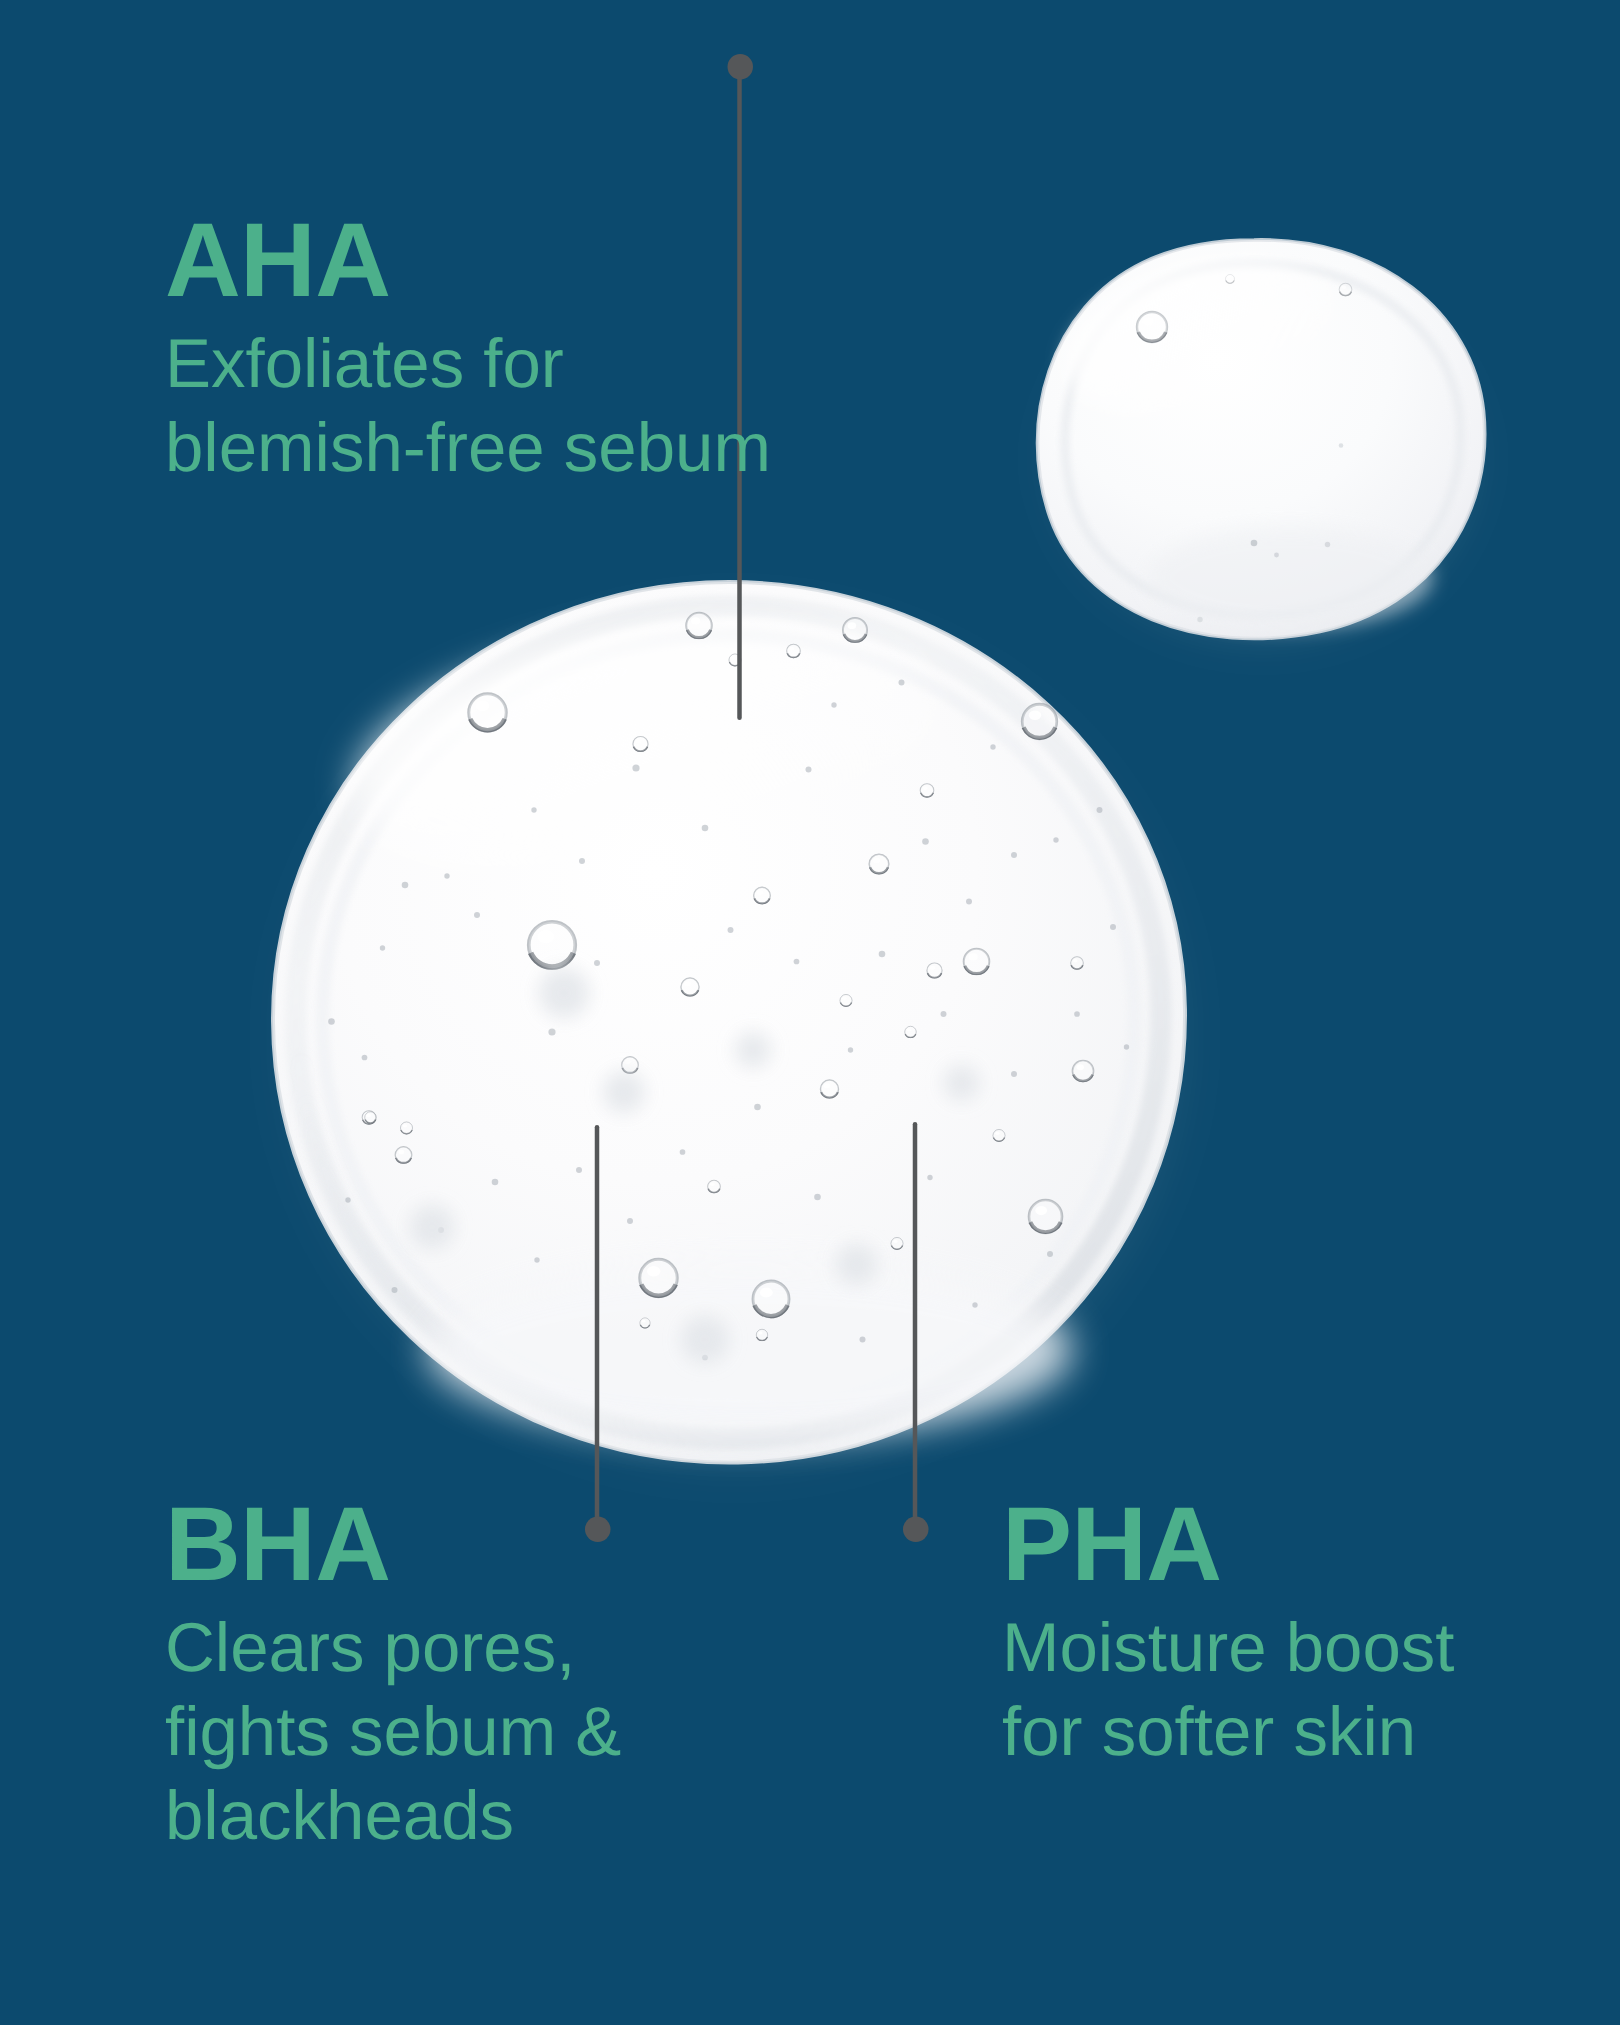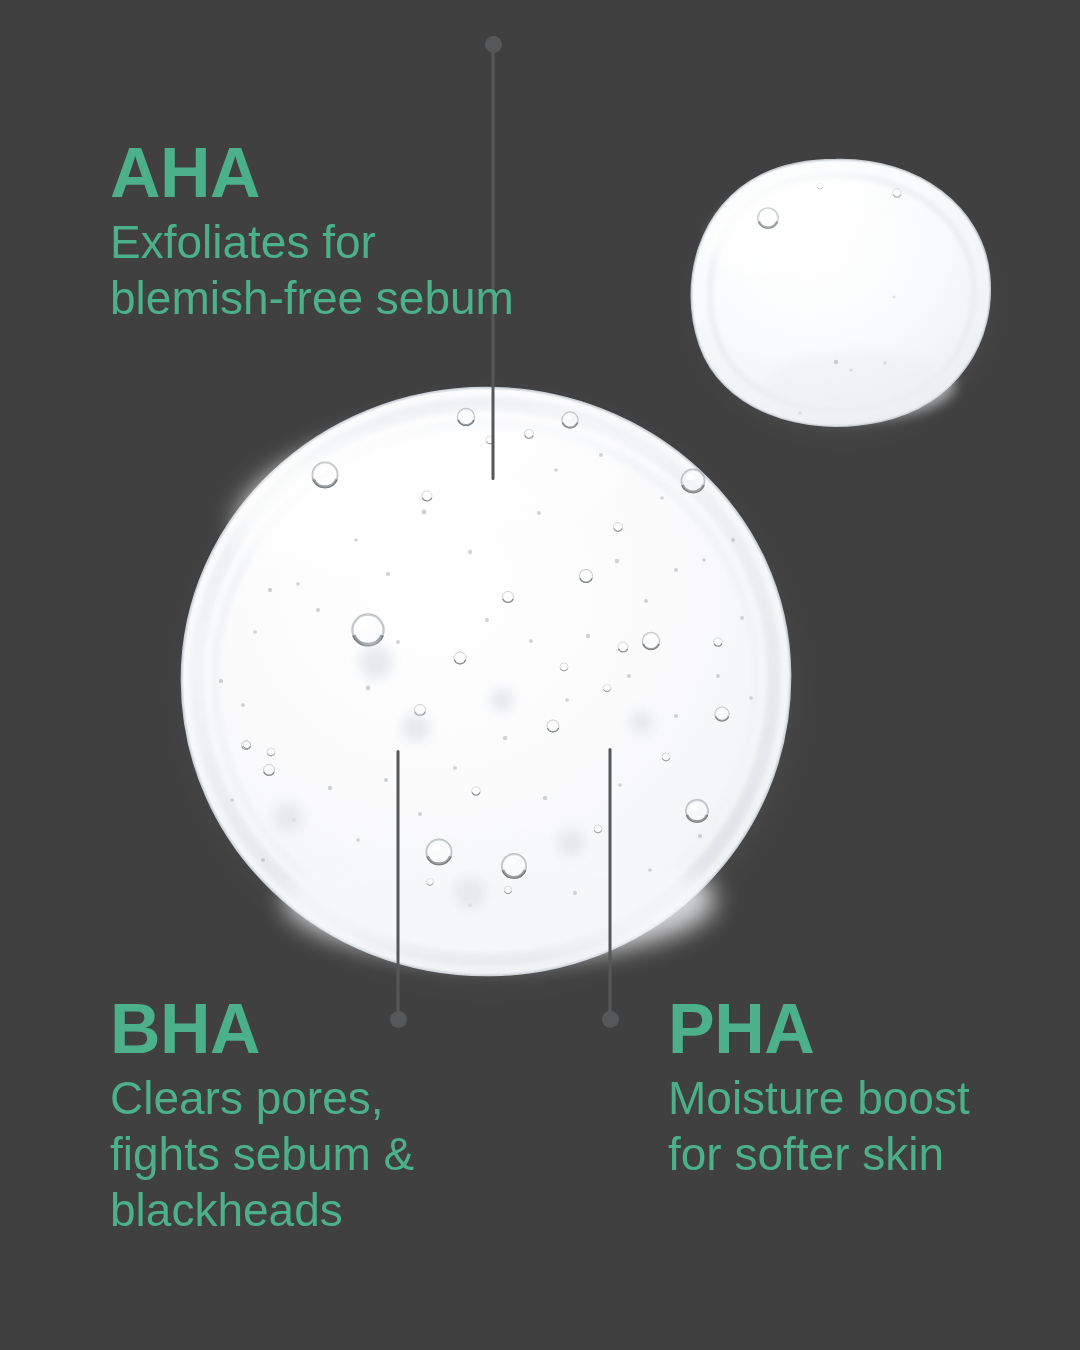--- a/index.html
+++ b/index.html
@@ -71,21 +71,21 @@
     white-space: pre-line;
   }
 
   #callout-aha { left: 110px; top: 138px; }
   #callout-bha { left: 110px; top: 994px; }
   #callout-pha { left: 668px; top: 994px; }
 </style>
 </head>
 <body>
 
-<div id="stage" style="background: #404040;">
+<div id="stage" style="background: #0c4a6e;">
 
   <div class="droplet-layer">
     <svg width="1080" height="1350" viewBox="0 0 1080 1350" xmlns="http://www.w3.org/2000/svg">
       <defs>
 
         <radialGradient id="gBody" cx="42%" cy="33%" r="78%">
           <stop offset="0%" stop-color="#ffffff"></stop>
           <stop offset="45%" stop-color="#fbfbfc"></stop>
           <stop offset="78%" stop-color="#f4f5f7"></stop>
           <stop offset="93%" stop-color="#eceef1"></stop>

